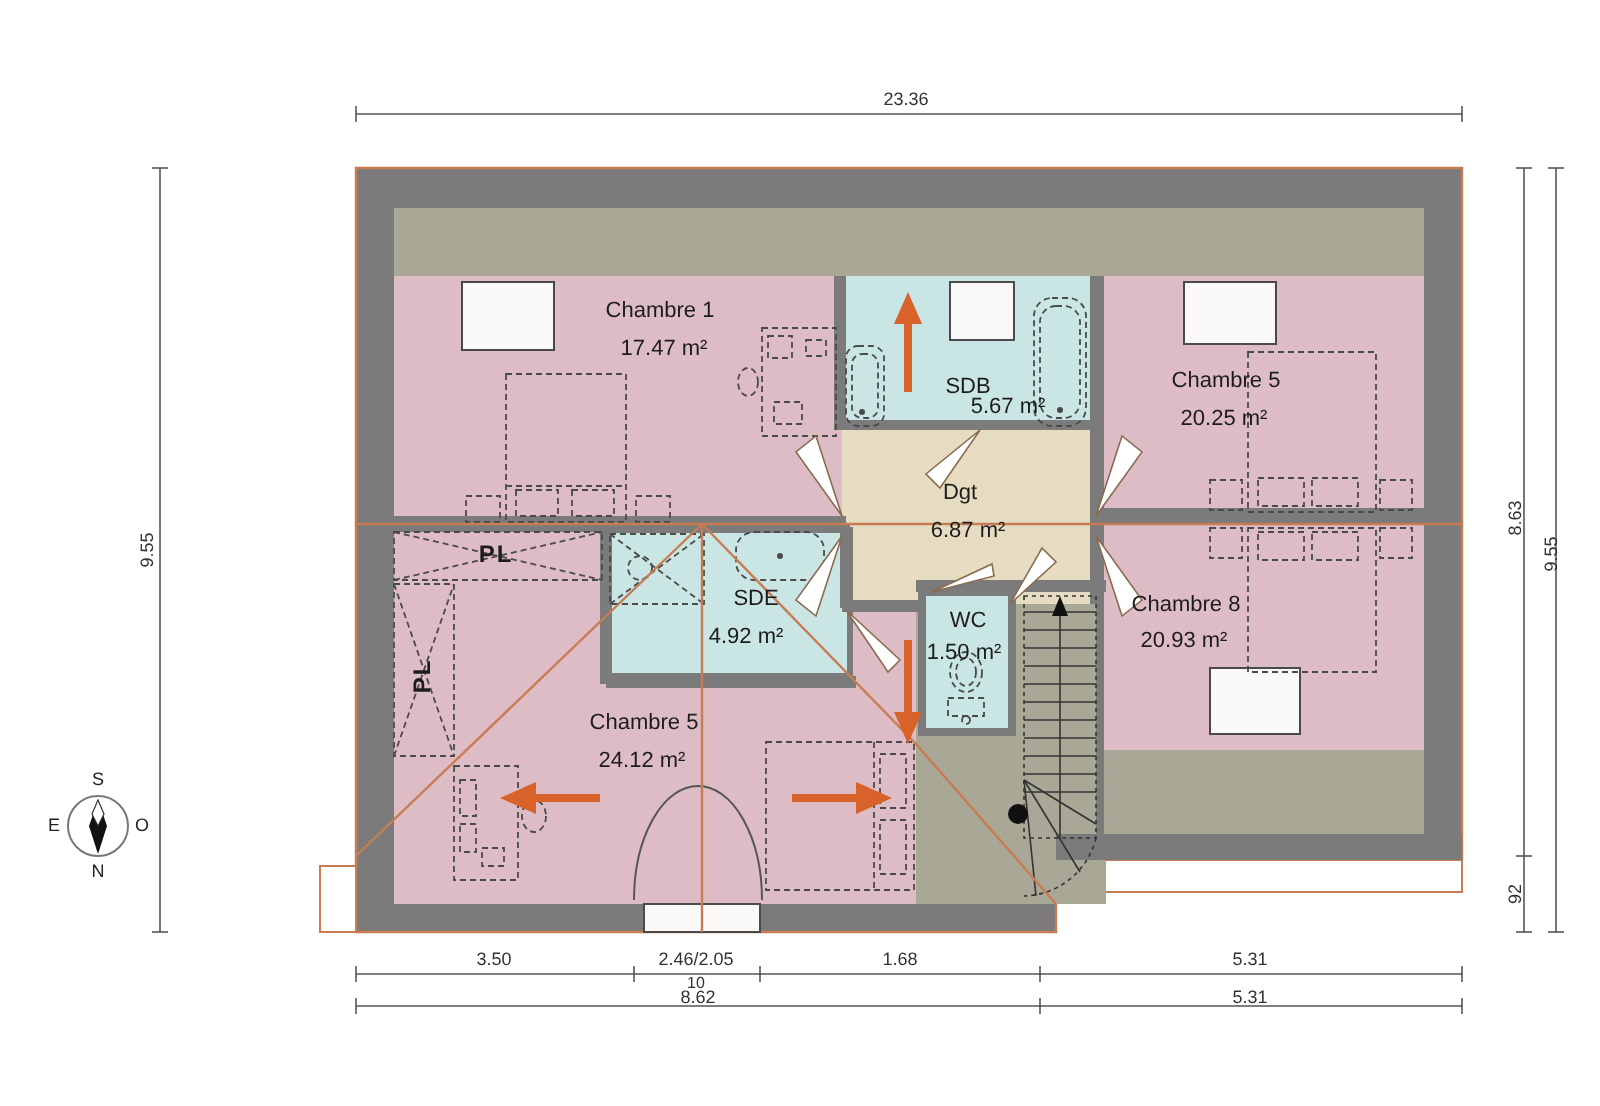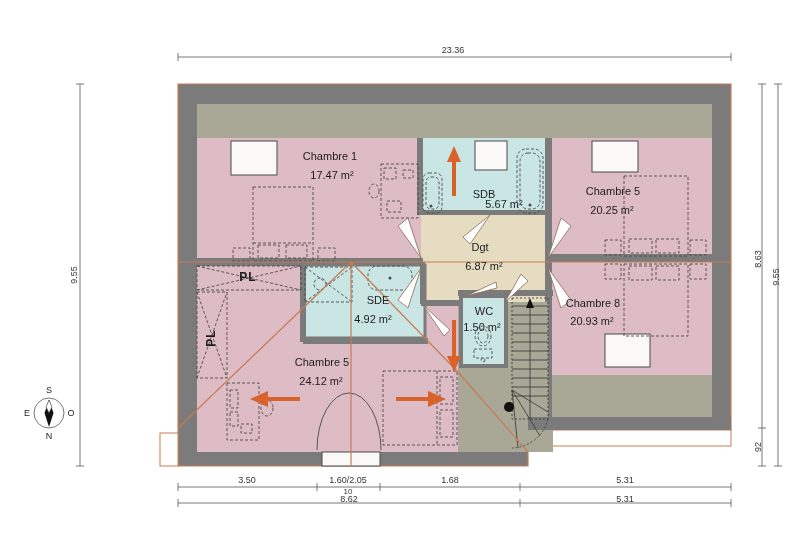--- a/index.html
+++ b/index.html
@@ -282,21 +282,21 @@
 <div class="lbl pl" style="left:248px;top:277px">PL</div>
 <div class="lbl pl rot" style="left:211px;top:338px">PL</div>
 
 <div class="lbl dim" style="left:453px;top:50px">23.36</div>
 <div class="lbl dim rot" style="left:74px;top:275px">9.55</div>
 <div class="lbl dim rot" style="left:758px;top:259px">8.63</div>
 <div class="lbl dim rot" style="left:758px;top:447px">92</div>
 <div class="lbl dim rot" style="left:776px;top:277px">9.55</div>
 
 <div class="lbl dim" style="left:247px;top:480px">3.50</div>
-<div class="lbl dim" style="left:348px;top:480px">1.60/2.05</div>
+<div class="lbl dim" style="left:348px;top:480px">2.46/2.05</div>
 <div class="lbl dim" style="left:450px;top:480px">1.68</div>
 <div class="lbl dim" style="left:625px;top:480px">5.31</div>
 <div class="lbl dim tiny" style="left:348px;top:492px">10</div>
 <div class="lbl dim" style="left:349px;top:499px">8.62</div>
 <div class="lbl dim" style="left:625px;top:499px">5.31</div>
 
 <div class="lbl compass-letter" style="left:49px;top:390px">S</div>
 <div class="lbl compass-letter" style="left:27px;top:413px">E</div>
 <div class="lbl compass-letter" style="left:71px;top:413px">O</div>
 <div class="lbl compass-letter" style="left:49px;top:436px">N</div>

